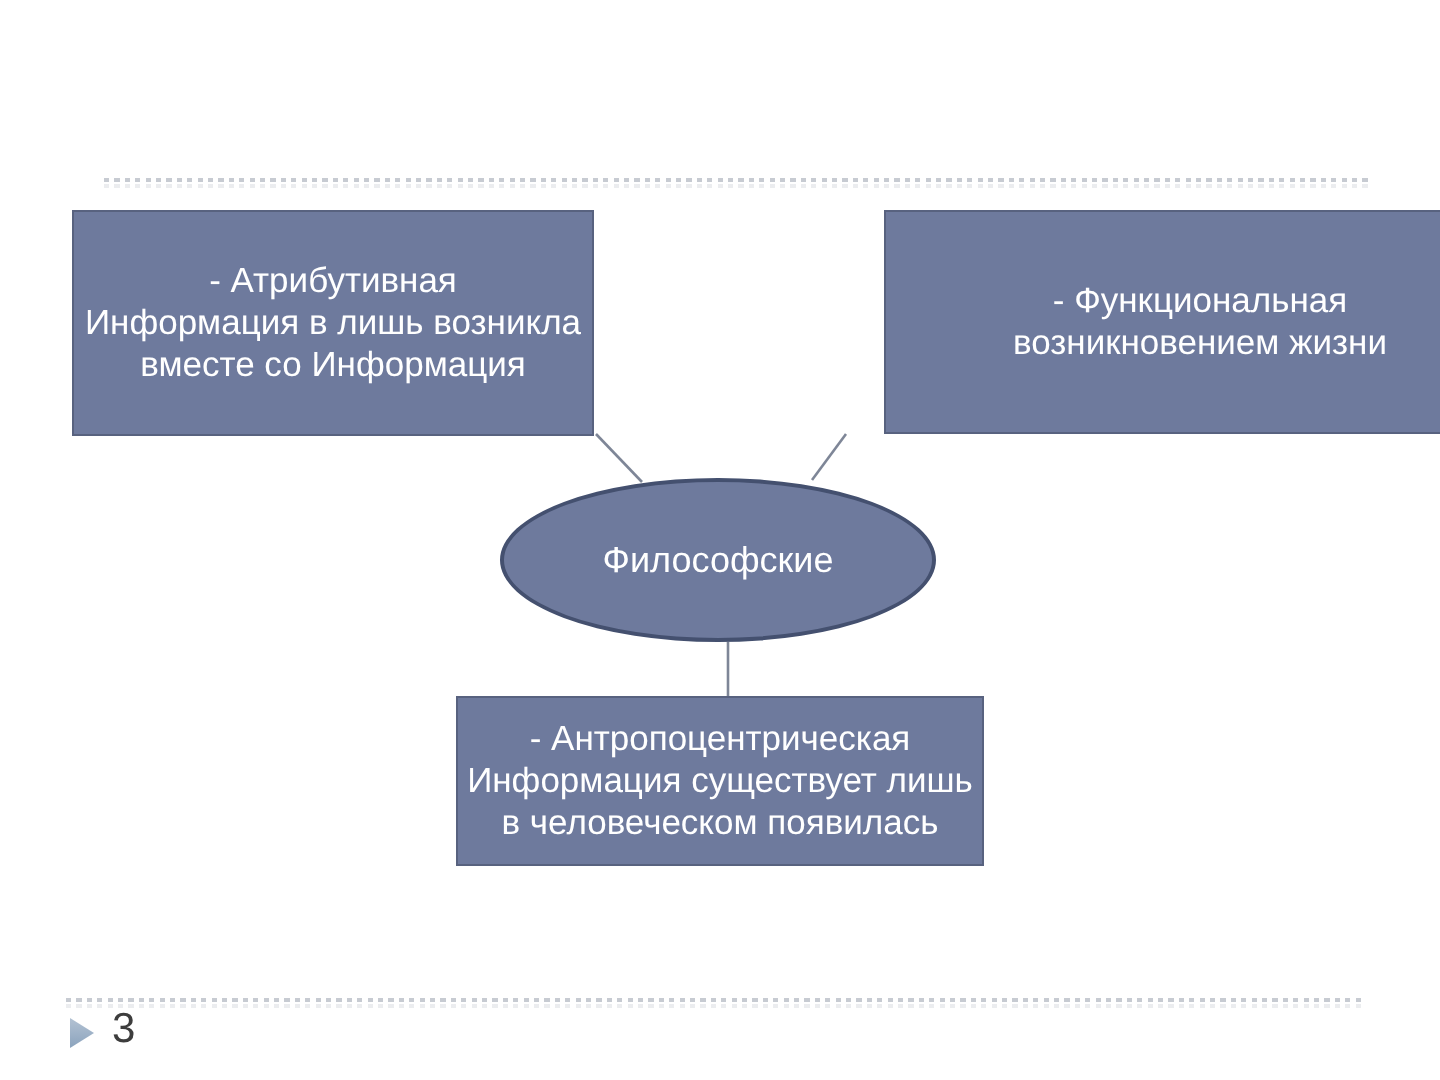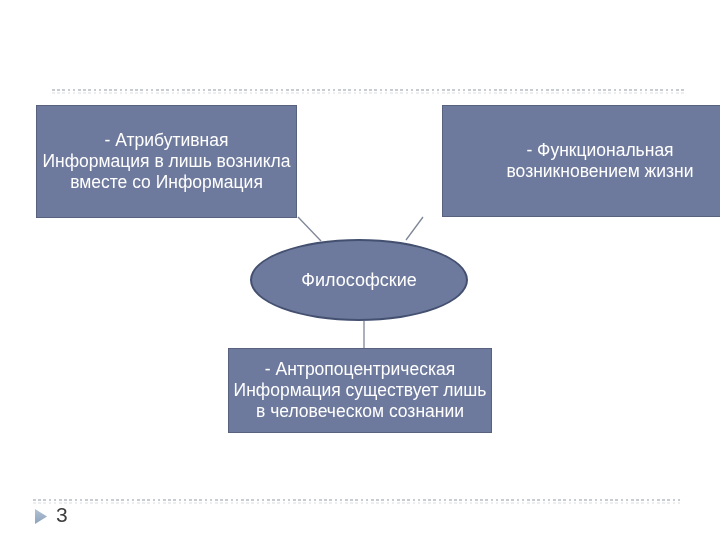--- a/index.html
+++ b/index.html
@@ -123,21 +123,21 @@
     <div class="text-line">возникновением жизни</div>
   </div>
 
   <div class="concept-ellipse">
     <div class="text-line">Философские</div>
   </div>
 
   <div class="concept-box box-anthropocentric">
     <div class="text-line">- Антропоцентрическая</div>
     <div class="text-line">Информация существует лишь</div>
-    <div class="text-line">в человеческом сознании</div>
+    <div class="text-line">в человеческом появилась</div>
   </div>
 
   <div class="dashed-line dashed-bottom"></div>
 
   <div class="footer-arrow"></div>
   <div class="page-number">3</div>
 
 </div>
 
 </body></html>

